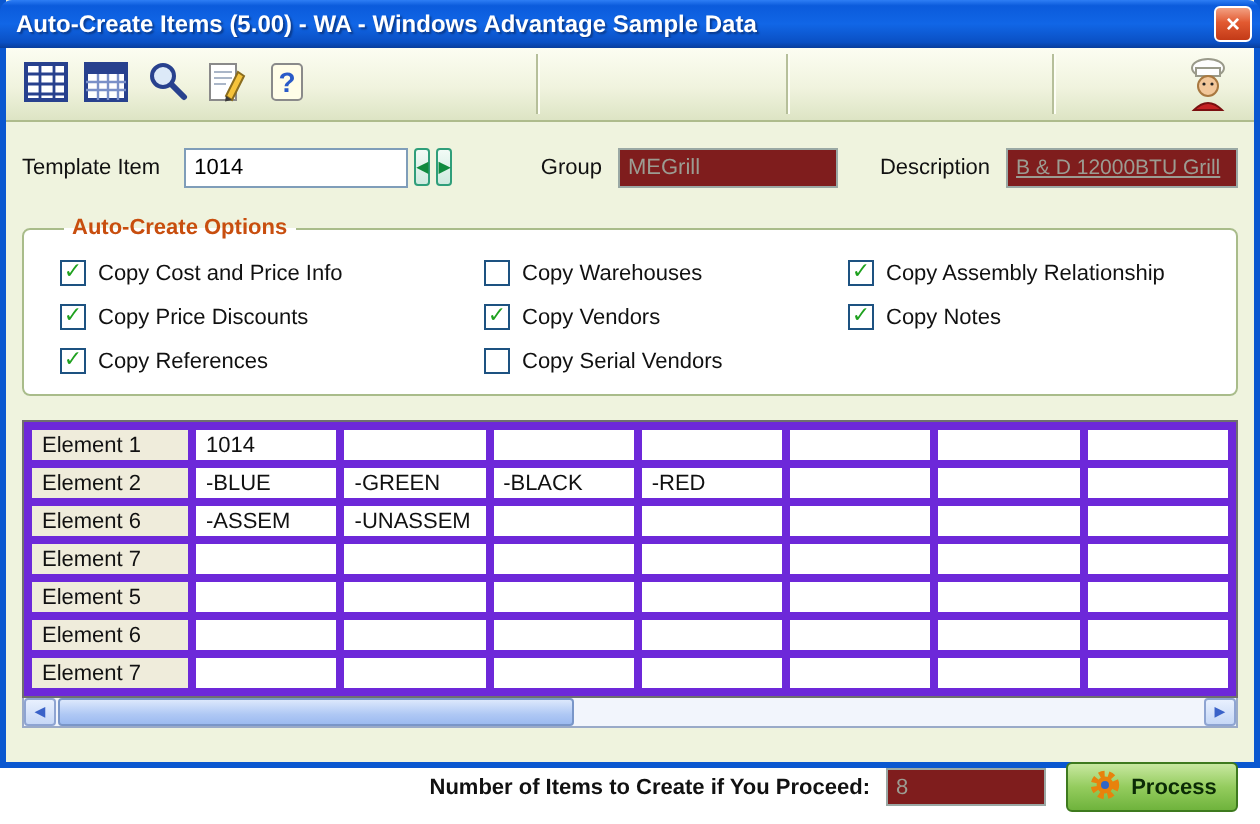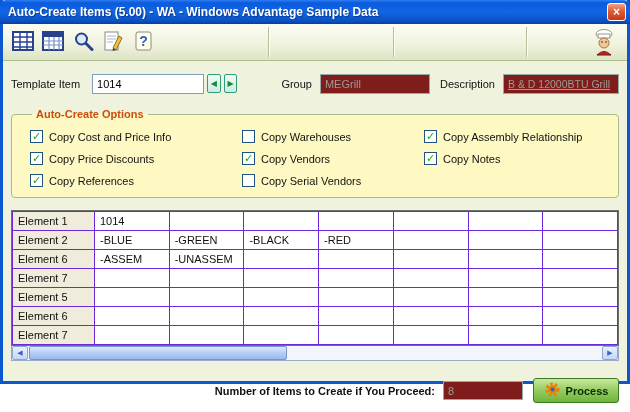--- a/index.html
+++ b/index.html
@@ -37,40 +37,40 @@
   .lbl { white-space:nowrap; }
   .txt { height:20px; border:1px solid #7F9DB9; background:#fff; font:inherit;
     padding:0 4px; outline:none; }
   .txt.dis { background:#7f1d1d; border-color:#9AA8A4; color:#9C9C92; }
   #template-item-input { width:112px; margin-left:12px; }
   .nav-btn { width:17px; height:19px; margin-left:3px; border:1px solid #2F9E7A; border-radius:2px;
     background:linear-gradient(180deg,#F2FBF6,#CFEADF); color:#108A3E; font-size:8px;
     display:flex; align-items:center; justify-content:center; cursor:pointer; }
   .lbl.group { margin-left:44px; color:#111; }
   #group-input { width:110px; margin-left:8px; }
-  .lbl.desc { margin-left:10px;text-align:right; }
+  .lbl.desc { margin-left:21px;text-align:right; }
   #description-input { width:116px; margin-left:8px; font-size:10.5px;text-decoration:underline; }
 
   
   fieldset.options { margin-top:14px; flex:none; border:1px solid #A9BC8A; border-radius:4px;
-    background:#fef9c3; padding:10px 10px 10px 18px; }
+    background:#ffffff; padding:10px 10px 10px 18px; }
   fieldset.options legend { color:#C84E0E; font-weight:bold; padding:0 4px; margin-left:2px; }
   .opt-cols { display:flex; }
   .opt-col { display:flex; flex-direction:column; gap:9px; }
   .opt-col:nth-child(1) { width:212px; }
   .opt-col:nth-child(2) { width:182px; }
   .checkbox-item { display:flex; align-items:center; cursor:pointer; }
   .checkbox { width:13px; height:13px; flex:none; background:#fff; border:1px solid #1D5281;
     display:inline-flex; align-items:center; justify-content:center;
     font-size:11px; line-height:11px; font-weight:bold; color:#1FA11F; margin-right:6px; }
 
   
   .grid-frame { margin-top:12px; flex:none; border:1px solid #6F6F6F; background:#fff; }
   table.grid { width:100%; border-collapse:collapse; table-layout:fixed; }
-  table.grid td { border:1px solid #6d28d9; height:19px; padding:0 5px;
+  table.grid td { border:4px solid #6d28d9; height:19px; padding:0 5px;
     font-size:11px; white-space:nowrap; overflow:hidden; }
   td.row-header { background:#EFECDB; border-color:#A6A491; width:82px; }
 
   
   .hscroll { height:15px; flex:none; display:flex; border:1px solid #9AAAC8; border-top:none;
     background:#F2F5FC; }
   .sb-btn { width:16px; flex:none; border:1px solid #8EA4D2; border-radius:2px;
     background:linear-gradient(180deg,#E8F0FE,#C6D7F6); color:#3A62C8; font-size:7px;
     display:flex; align-items:center; justify-content:center; cursor:pointer; }
   .sb-track { flex:1 1 auto; position:relative; }

